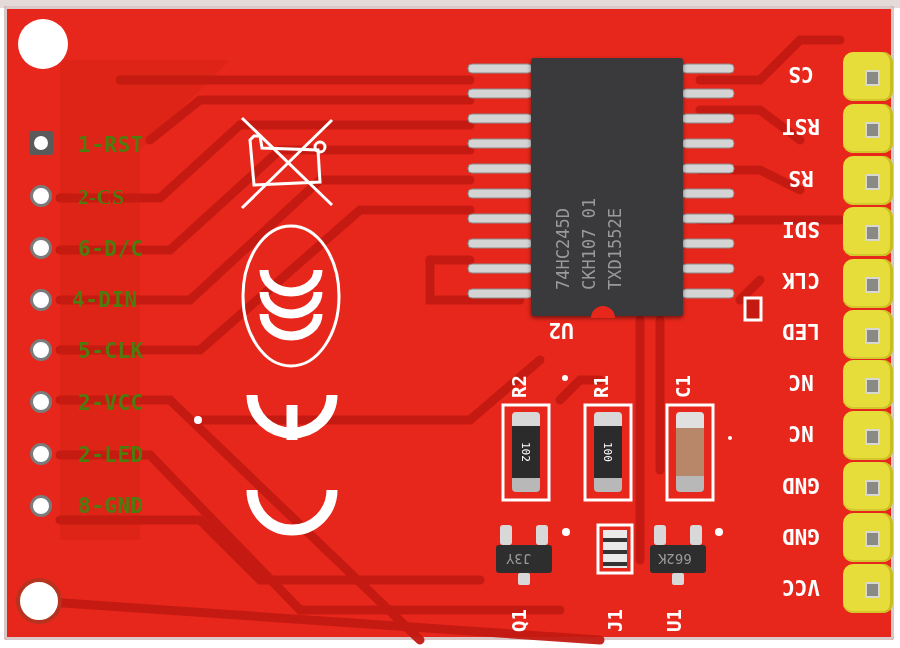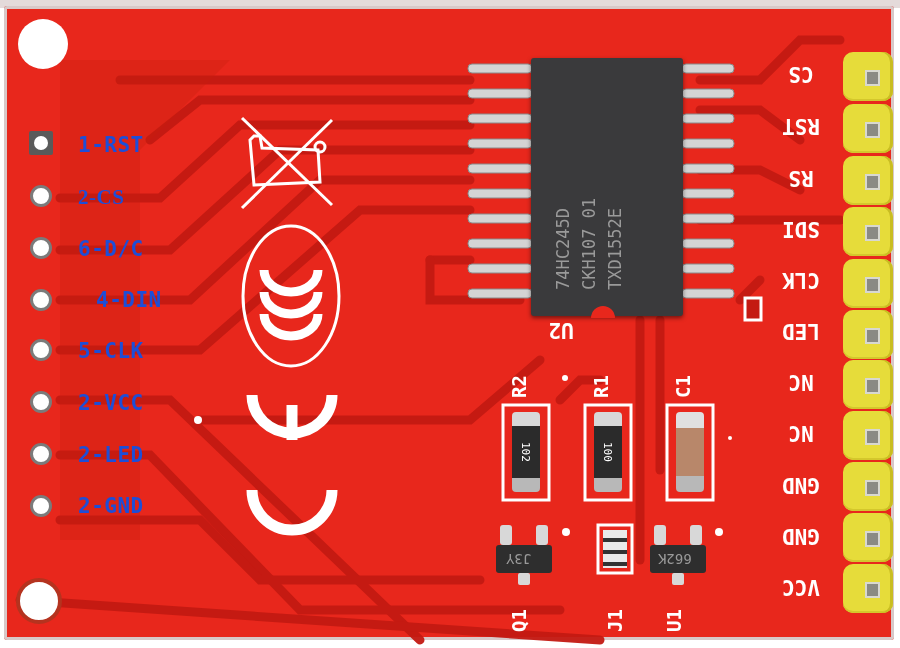--- a/index.html
+++ b/index.html
@@ -1,20 +1,20 @@
 <!DOCTYPE html>
 <html><head>
 <meta charset="utf-8">
 <style>
   html,body{margin:0;padding:0;background:#ffffff;}
   body{width:900px;height:648px;position:relative;overflow:hidden;font-family:"DejaVu Sans Mono","Liberation Mono",monospace;}
   .board{position:absolute;left:4px;top:6px;width:890px;height:634px;background:#e8271c;border-radius:3px;box-shadow:0 0 0 3px #d8c8c8 inset;}
   .board-edge{position:absolute;left:0;top:0;width:900px;height:8px;background:#e4dada;}
   .svgwrap{position:absolute;left:0;top:0;width:900px;height:648px;}
-  .lbl{position:absolute;color:#1d4ed8;font-weight:bold;font-size:21px;letter-spacing:0.5px;white-space:nowrap;}
+  .lbl{position:absolute;color:#4d7c0f;font-weight:bold;font-size:21px;letter-spacing:0.5px;white-space:nowrap;}
   .rlbl{position:absolute;color:#ffffff;font-weight:bold;font-size:21px;white-space:nowrap;transform:rotate(180deg);transform-origin:center;text-align:center;width:70px;}
   .ref{position:absolute;color:#ffffff;font-weight:bold;font-size:19px;transform:rotate(-90deg);transform-origin:left top;white-space:nowrap;}
   .chip{position:absolute;left:531px;top:58px;width:152px;height:258px;background:#3a3a3c;border-radius:3px;box-shadow:0 2px 4px rgba(0,0,0,.5);}
   .chip-text{position:absolute;color:#9a9a9a;font-size:17px;transform:rotate(-90deg);transform-origin:left top;white-space:nowrap;line-height:20px;}
   .header-pin{position:absolute;left:843px;width:50px;height:49px;background:#e6dc3a;border-radius:10px;box-shadow:inset -3px 0 0 #c9bd22, inset 0 -2px 0 #d4c72c;}
   .header-pin .sq{position:absolute;left:22px;top:18px;width:11px;height:12px;background:#8a8a84;border:2px solid #d8d8d0;}
   .pad-hole{position:absolute;left:30px;width:22px;height:22px;border-radius:50%;background:#ffffff;border:3px solid #7b7b7b;box-sizing:border-box;}
   .pad-sq{position:absolute;left:29px;top:131px;width:24px;height:24px;background:#5a5a5a;border-radius:2px;}
   .pad-sq::after{content:"";position:absolute;left:5px;top:5px;width:14px;height:14px;border-radius:50%;background:#fff;}
   .mhole{position:absolute;border-radius:50%;background:#ffffff;}
@@ -97,25 +97,25 @@
 <div class="pad-hole" style="top:237px;"></div>
 <div class="pad-hole" style="top:289px;"></div>
 <div class="pad-hole" style="top:339px;"></div>
 <div class="pad-hole" style="top:391px;"></div>
 <div class="pad-hole" style="top:443px;"></div>
 <div class="pad-hole" style="top:495px;"></div>
 
 <span class="lbl" style="left:78px;top:133px;">1-RST</span>
 <span class="lbl" style="left:78px;top:185px;font-family:Liberation Serif, serif;">2-CS</span>
 <span class="lbl" style="left:78px;top:237px;">6-D/C</span>
-<span class="lbl" style="left:96px;top:288px;">4-DIN</span>
+<span class="lbl" style="left:72px;top:288px;">4-DIN</span>
 <span class="lbl" style="left:78px;top:339px;">5-CLK</span>
 <span class="lbl" style="left:78px;top:391px;">2-VCC</span>
 <span class="lbl" style="left:78px;top:443px;">2-LED</span>
-<span class="lbl" style="left:78px;top:494px;">2-GND</span>
+<span class="lbl" style="left:78px;top:494px;">8-GND</span>
 
 <svg class="svgwrap" viewBox="0 0 900 648">
   <g fill="#d4d4d4" stroke="#8a8a8a" stroke-width="1">
     <rect x="468" y="64" width="64" height="9" rx="4"></rect>
     <rect x="468" y="89" width="64" height="9" rx="4"></rect>
     <rect x="468" y="114" width="64" height="9" rx="4"></rect>
     <rect x="468" y="139" width="64" height="9" rx="4"></rect>
     <rect x="468" y="164" width="64" height="9" rx="4"></rect>
     <rect x="468" y="189" width="64" height="9" rx="4"></rect>
     <rect x="468" y="214" width="64" height="9" rx="4"></rect>

